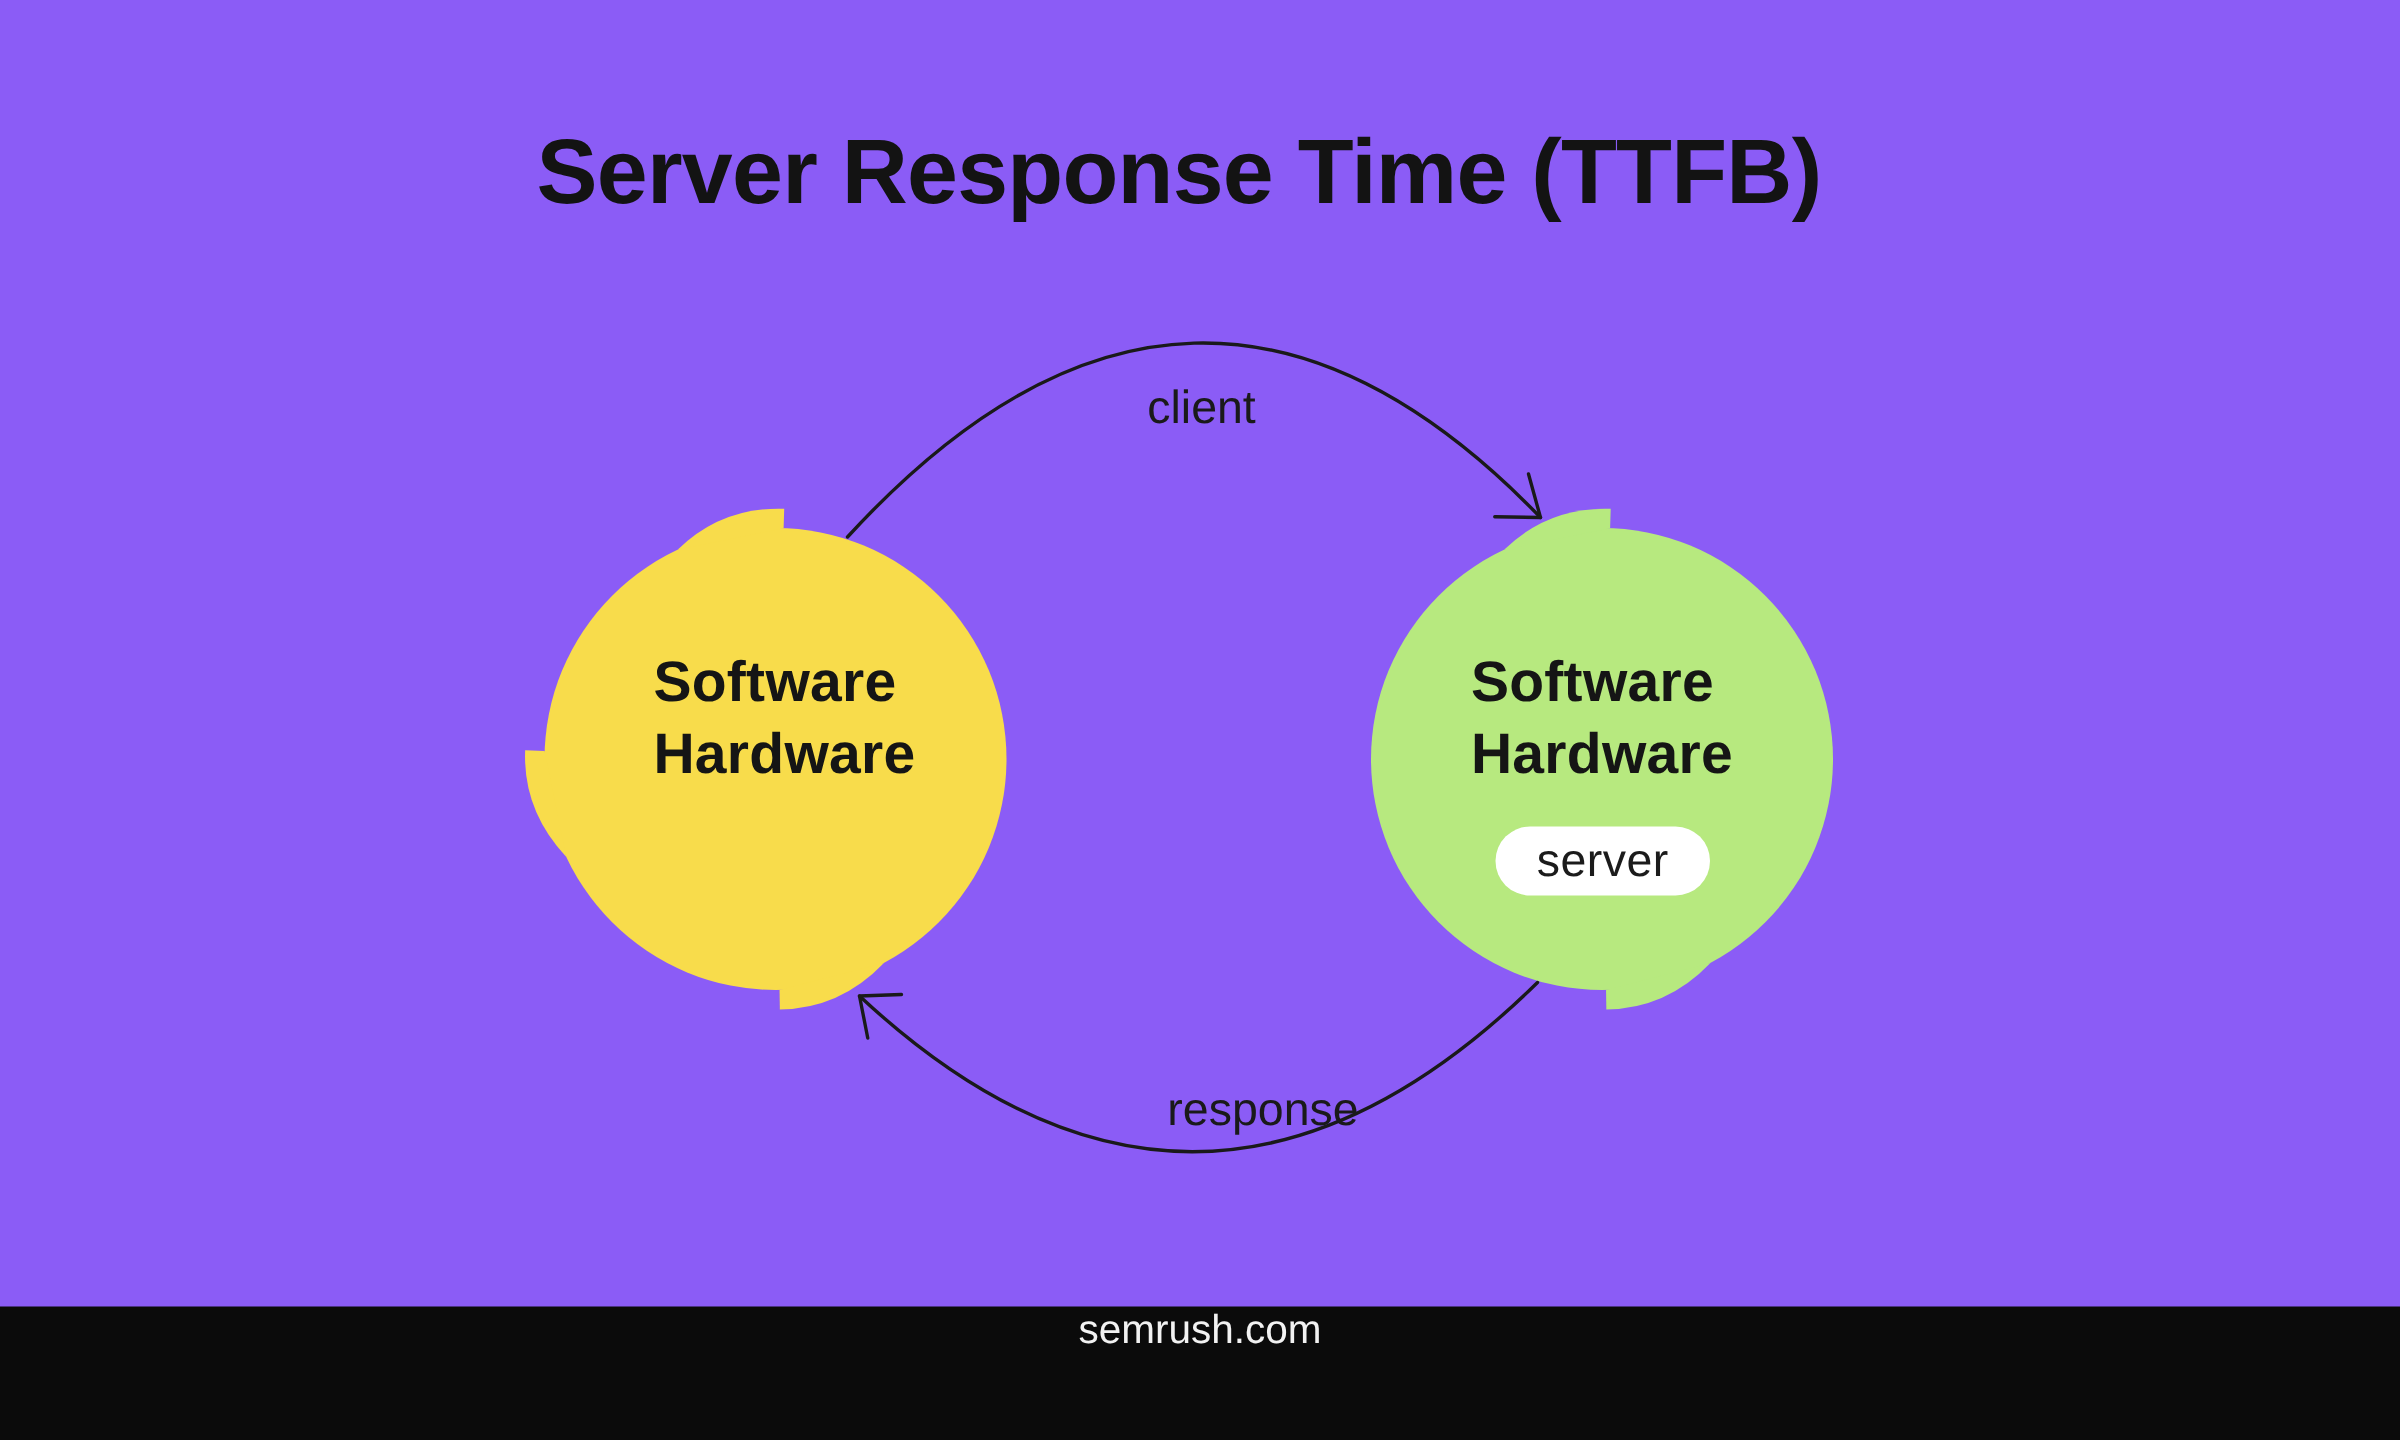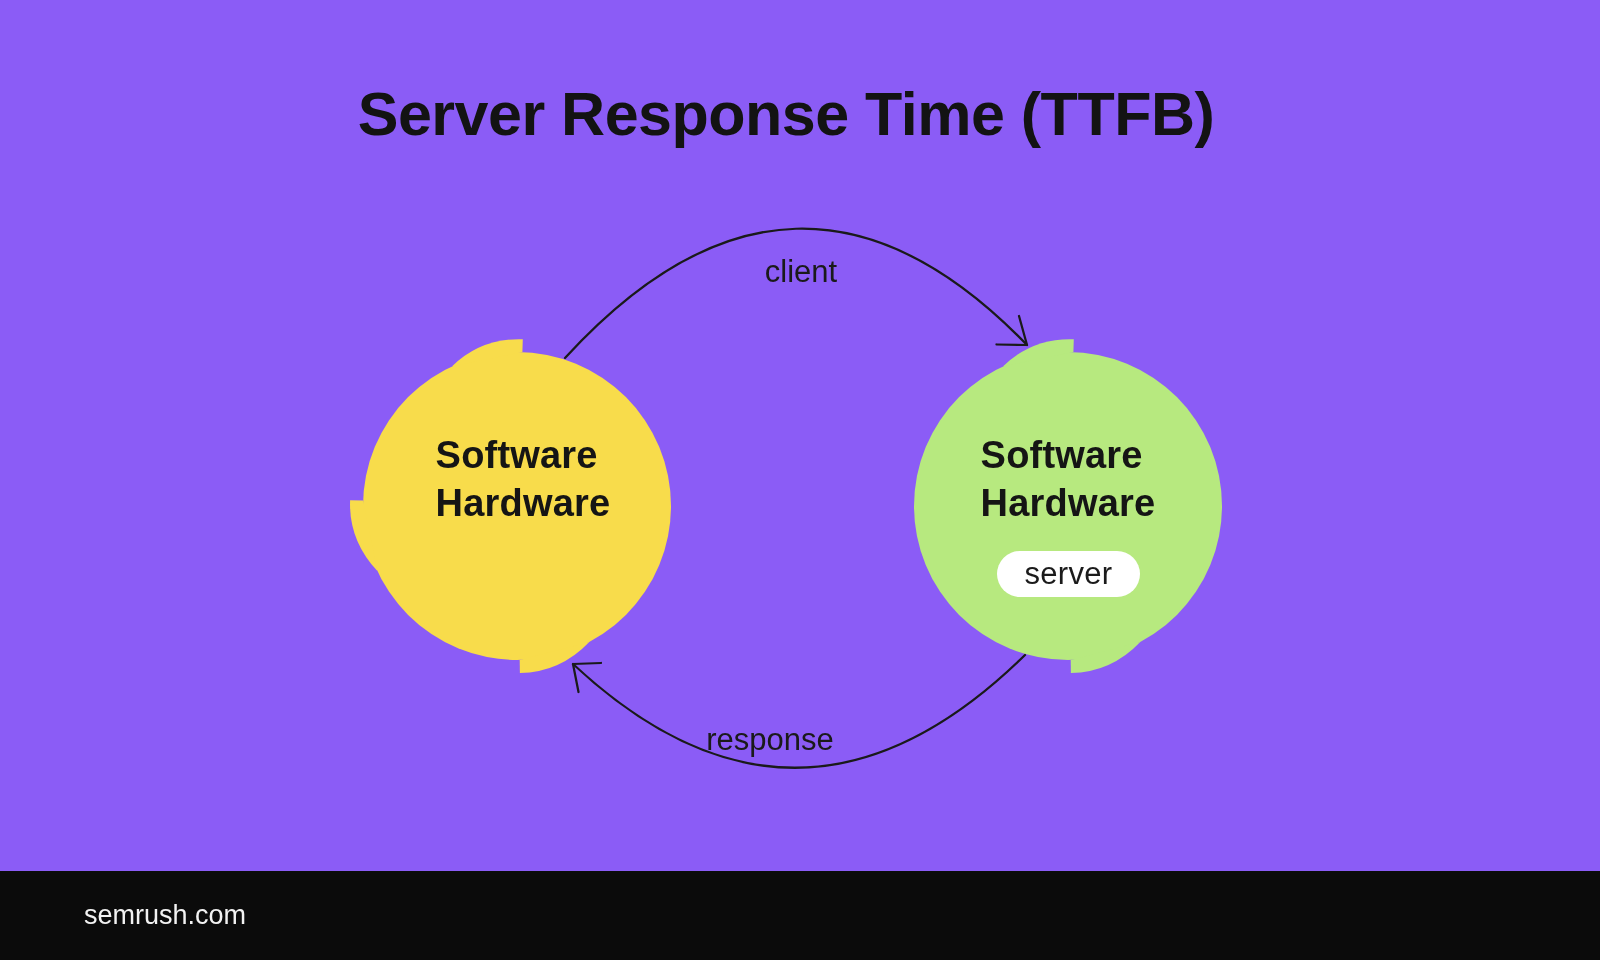--- a/index.html
+++ b/index.html
@@ -25,25 +25,25 @@
     display:flex;align-items:center;justify-content:center;
     font-size:31px;color:#1b1b1b;letter-spacing:0.3px;
   }
   .client-badge{left:455px;top:548px;width:137px;height:54px;}
   .server-badge{left:997px;top:551px;width:143px;height:46px;}
   .arc-label{
     position:absolute;transform:translateX(-50%);font-size:31px;
     color:#1a1a1a;line-height:38px;white-space:nowrap;
   }
   .request-label{left:801px;top:253px;}
-  .response-label{left:770px;top:721px;}
+  .response-label{left:842px;top:721px;}
   .footer{
     position:absolute;left:0;top:871px;width:1600px;height:89px;
     background:#0b0b0b;display:flex;align-items:center;
-    justify-content:space-between;box-sizing:border-box;padding:0 84px;
+    justify-content:space-between;box-sizing:border-box;padding:0 84px;flex-direction:column;
   }
   .site{font-size:27px;color:#f2f2f2;}
   .brand{display:flex;align-items:center;gap:11px;}
   .wordmark{font-size:31px;font-weight:700;color:#ffffff;letter-spacing:0.5px;}
   .arrow-path{fill:none;stroke-width:2.25px;stroke-linecap:round;stroke-linejoin:round;}
 </style>
 </head>
 <body>
 
 <div class="canvas">

